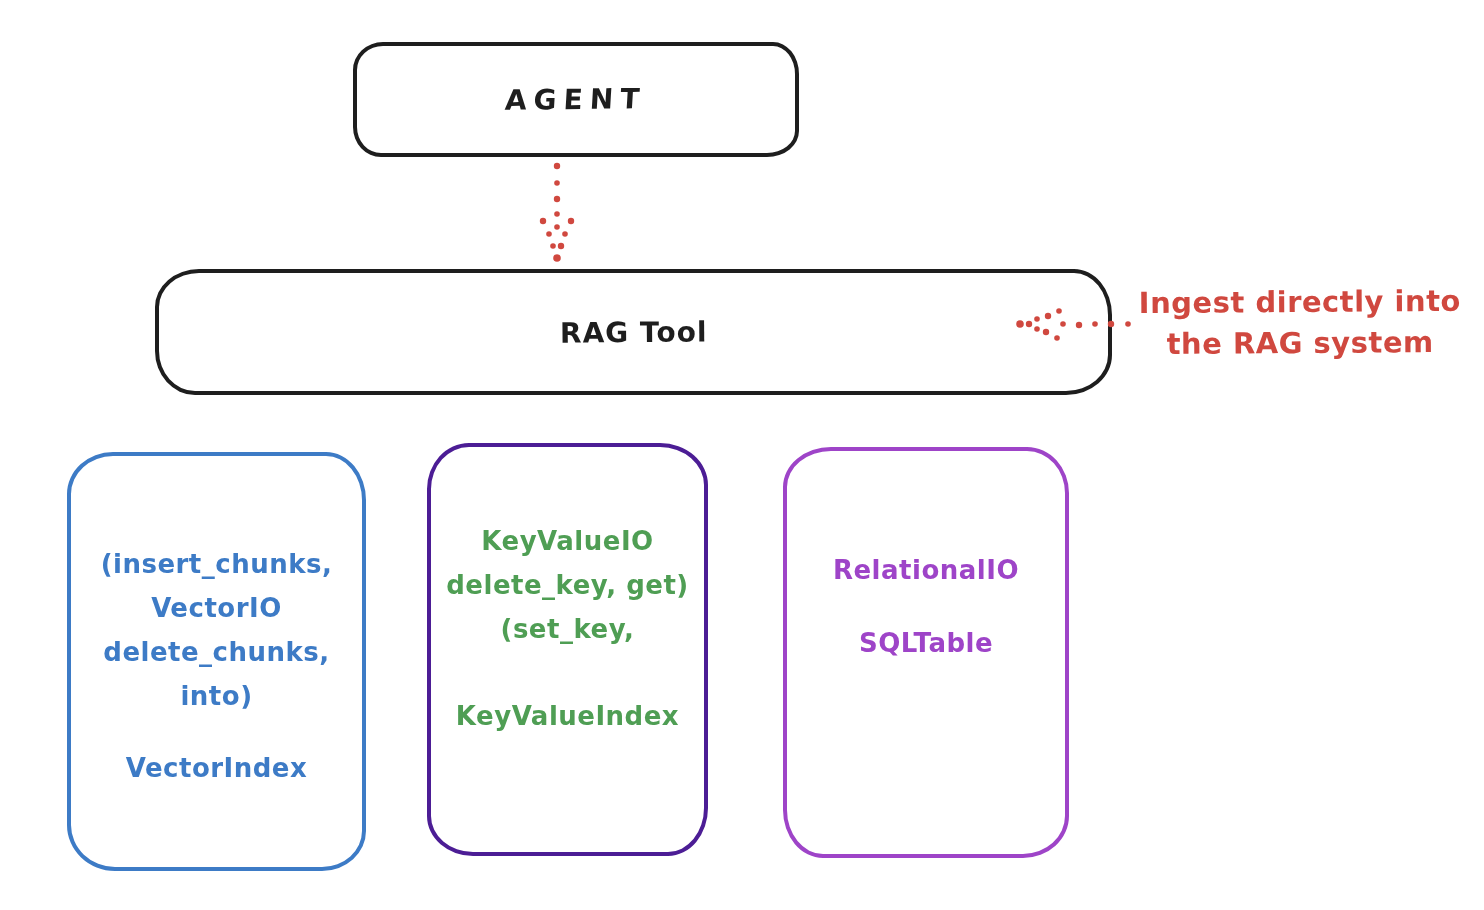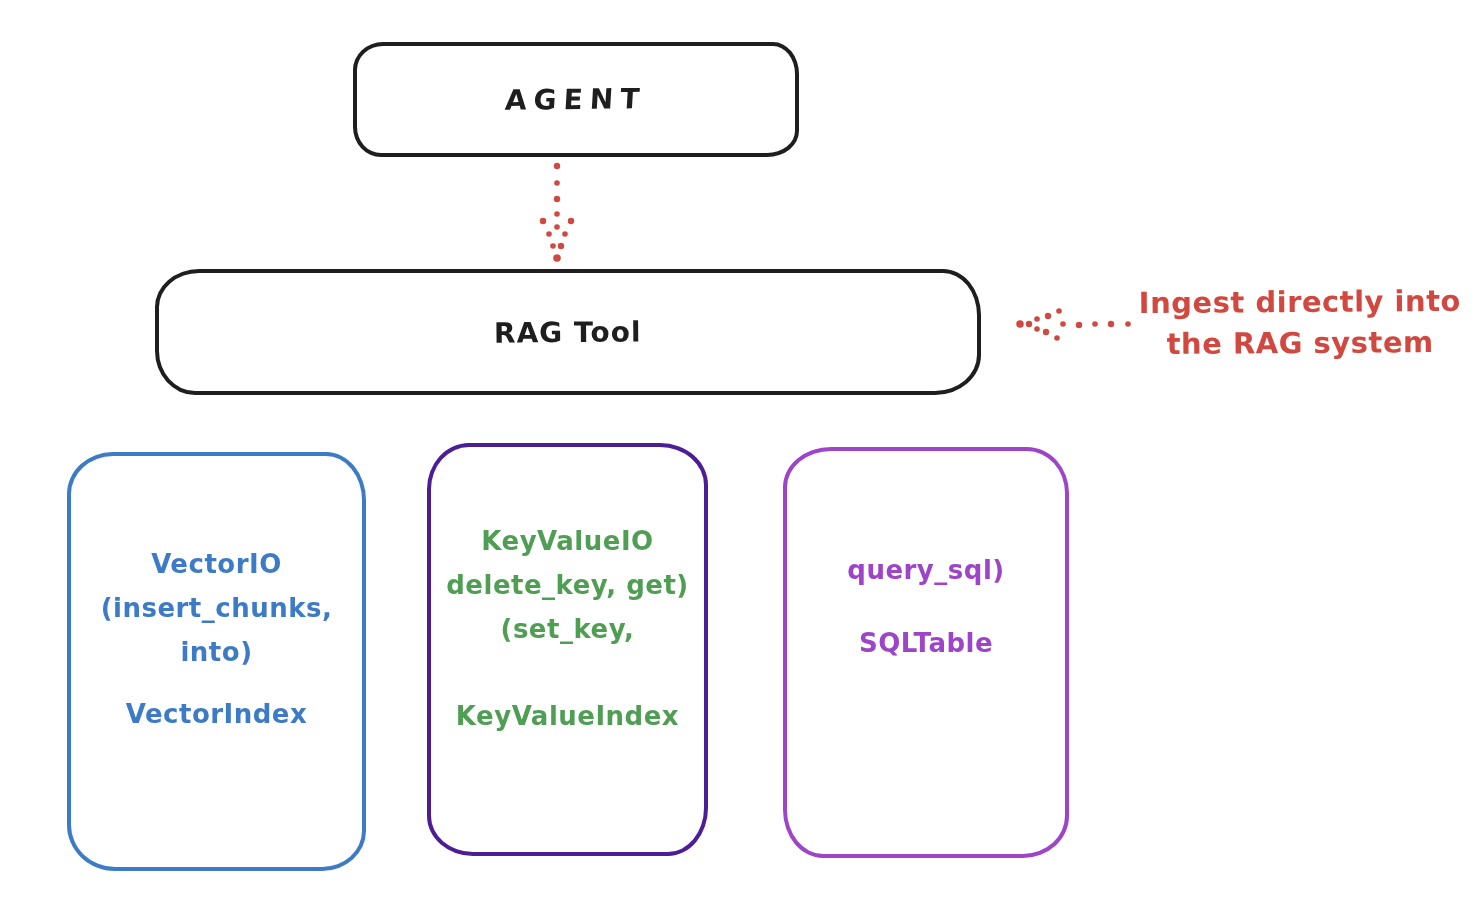--- a/index.html
+++ b/index.html
@@ -22,21 +22,21 @@
   .agent-box {
     left: 353px; top: 42px; width: 446px; height: 115px;
     border: 4px solid #1e1e1e;
     border-radius: 30px 26px 32px 28px / 28px 32px 26px 30px;
   }
   .agent-label {
     font-size: 28px; font-weight: 700; letter-spacing: 7px;
     transform: skewX(-4deg) rotate(-0.6deg);
   }
   .rag-box {
-    left: 155px; top: 269px; width: 826px; height: 126px;
+    left: 155px; top: 269px; width: 957px; height: 126px;
     border: 4.5px solid #1e1e1e;
     border-radius: 44px 38px 46px 40px / 38px 46px 40px 44px;
   }
   .rag-label {
     font-size: 28px; font-weight: 600; letter-spacing: 1px;
     transform: rotate(-0.5deg);
   }
 
   
   .backend-box {
@@ -60,21 +60,21 @@
     border-radius: 42px 48px 40px 46px / 46px 42px 48px 40px;
     padding-top: 72px;
   }
   .backend-relational {
     left: 783px; top: 447px; width: 286px; height: 411px;
     border: 4px solid #9e44c8; color: #9e44c8;
     border-radius: 48px 42px 46px 40px / 40px 46px 42px 48px;
     padding-top: 97px;
   }
   .backend-box .line { white-space: nowrap; }
-  .backend-vector .index-label { margin-top: 18px; }
+  .backend-vector .index-label { margin-top: 28px; }
   .backend-keyvalue .index-label { margin-top: 43px; }
   .backend-relational .index-label { margin-top: 29px; text-align: center; }
 
   
   .annotation {
     position: absolute;
     left: 1128px; top: 282px; width: 344px;
     text-align: center;
     color: #d0483f;
     font-size: 29px; font-weight: 700;
@@ -133,31 +133,32 @@
       <circle cx="6" cy="22" r="3.8"></circle>
     </g>
   </svg>
 
   <div class="annotation">
     <div>Ingest directly into</div>
     <div>the RAG system</div>
   </div>
 
   <div class="backend-box backend-vector">
+    <div class="line">(insert_chunks,</div>
     <div class="line">VectorIO</div>
-    <div class="line">(insert_chunks,</div>
+    <div class="line">delete_chunks,</div>
     <div class="line">into)</div>
     <div class="line index-label">VectorIndex</div>
   </div>
 
   <div class="backend-box backend-keyvalue">
     <div class="line">KeyValueIO</div>
     <div class="line">delete_key, get)</div>
     <div class="line">(set_key,</div>
     <div class="line index-label">KeyValueIndex</div>
   </div>
 
   <div class="backend-box backend-relational">
-    <div class="line">query_sql)</div>
+    <div class="line">RelationalIO</div>
     <div class="line index-label">SQLTable</div>
   </div>
 
 </div>
 
 </body></html>

